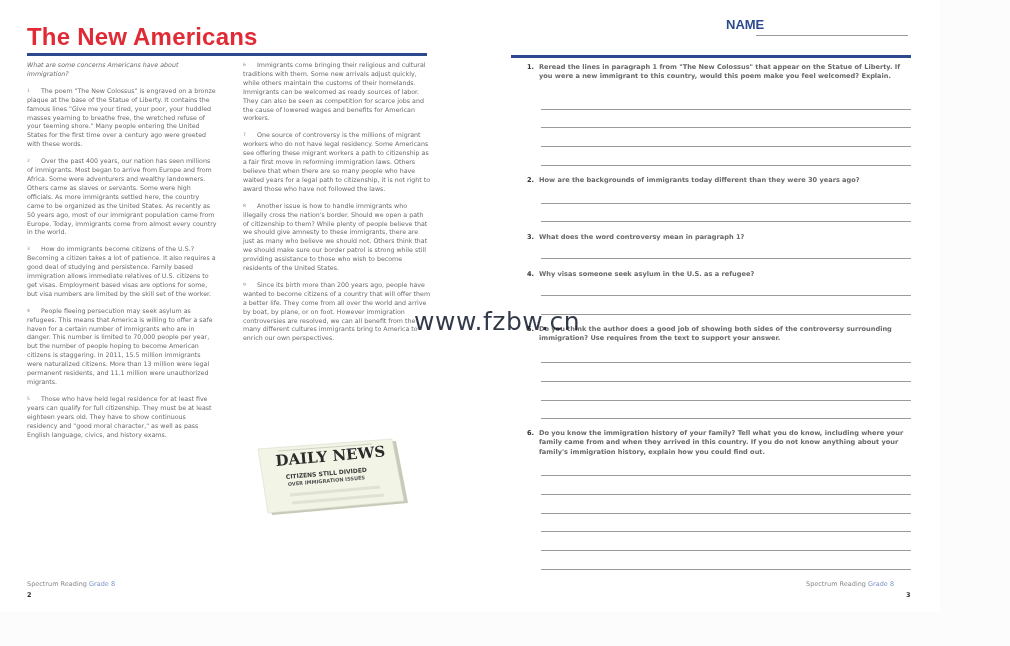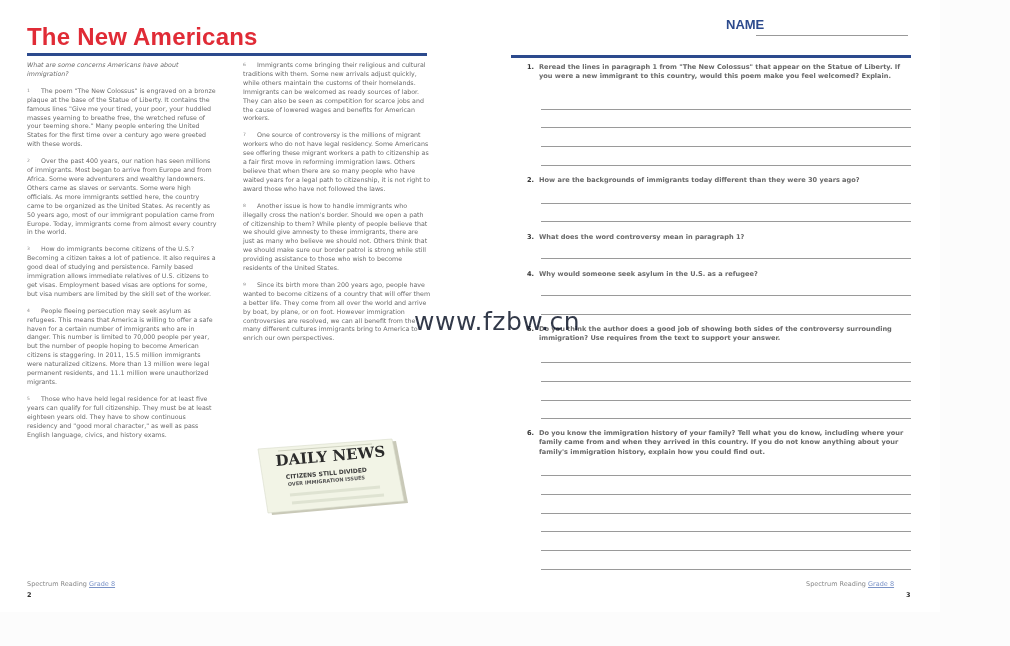--- a/index.html
+++ b/index.html
@@ -17,21 +17,21 @@
   .col { position: absolute; font-size: 6.3px; line-height: 8.9px; color: #6a6a6a; font-family: "DejaVu Sans", sans-serif; }
   .col.left { left: 27px; top: 61px; width: 190px; }
   .col.mid { left: 243px; top: 61px; width: 188px; }
   .intro { font-style: italic; margin-bottom: 8px; }
   .para { margin-bottom: 8px; text-indent: 0; }
   .pnum { display: inline-block; width: 14px; font-size: 4.5px; vertical-align: top; color: #888; }
 
   .newspaper { position: absolute; left: 250px; top: 437px; width: 160px; height: 80px; }
 
   .footer-left { position: absolute; left: 27px; top: 580px; font-size: 6.5px; color: #888; }
-  .footer-left .grade, .footer-right .grade { color: #7b93c7; text-decoration: underline; }
+  .footer-left .grade, .footer-right .grade { color: #7b93c7; }
   .pnum-left { position: absolute; left: 27px; top: 591px; font-size: 6.5px; font-weight: bold; color: #333; }
 
   
   .name-label { position: absolute; left: 726px; top: 17px; font-family: "Liberation Sans", sans-serif; font-weight: bold; font-size: 13px; color: #2c4a8d; }
   .name-line { position: absolute; left: 756px; top: 35px; width: 152px; height: 1px; background: #999; }
   .right-rule { position: absolute; left: 511px; top: 55px; width: 400px; height: 3px; background: #2c4a8d; }
 
   .q { position: absolute; left: 527px; width: 385px; font-size: 6.6px; line-height: 9.4px; color: #6a6a6a; }
   .q .num { position: absolute; left: 0; top: 0; font-weight: bold; color: #333; }
   .q .txt { display: block; padding-left: 12px; font-weight: bold; }
@@ -107,21 +107,21 @@
   <div class="aline" style="top:221px;"></div>
 
   <div class="q" style="top:233px;">
     <span class="num">3.</span>
     <span class="txt">What does the word controversy mean in paragraph 1?</span>
   </div>
   <div class="aline" style="top:258px;"></div>
 
   <div class="q" style="top:270px;">
     <span class="num">4.</span>
-    <span class="txt">Why would someone seek asylum in the U.S. as a refugee?</span>
+    <span class="txt">Why visas someone seek asylum in the U.S. as a refugee?</span>
   </div>
   <div class="aline" style="top:295px;"></div>
   <div class="aline" style="top:314px;"></div>
 
   <div class="q" style="top:325px;">
     <span class="num">5.</span>
     <span class="txt">Do you think the author does a good job of showing both sides of the controversy surrounding immigration? Use requires from the text to support your answer.</span>
   </div>
   <div class="aline" style="top:362px;"></div>
   <div class="aline" style="top:381px;"></div>

